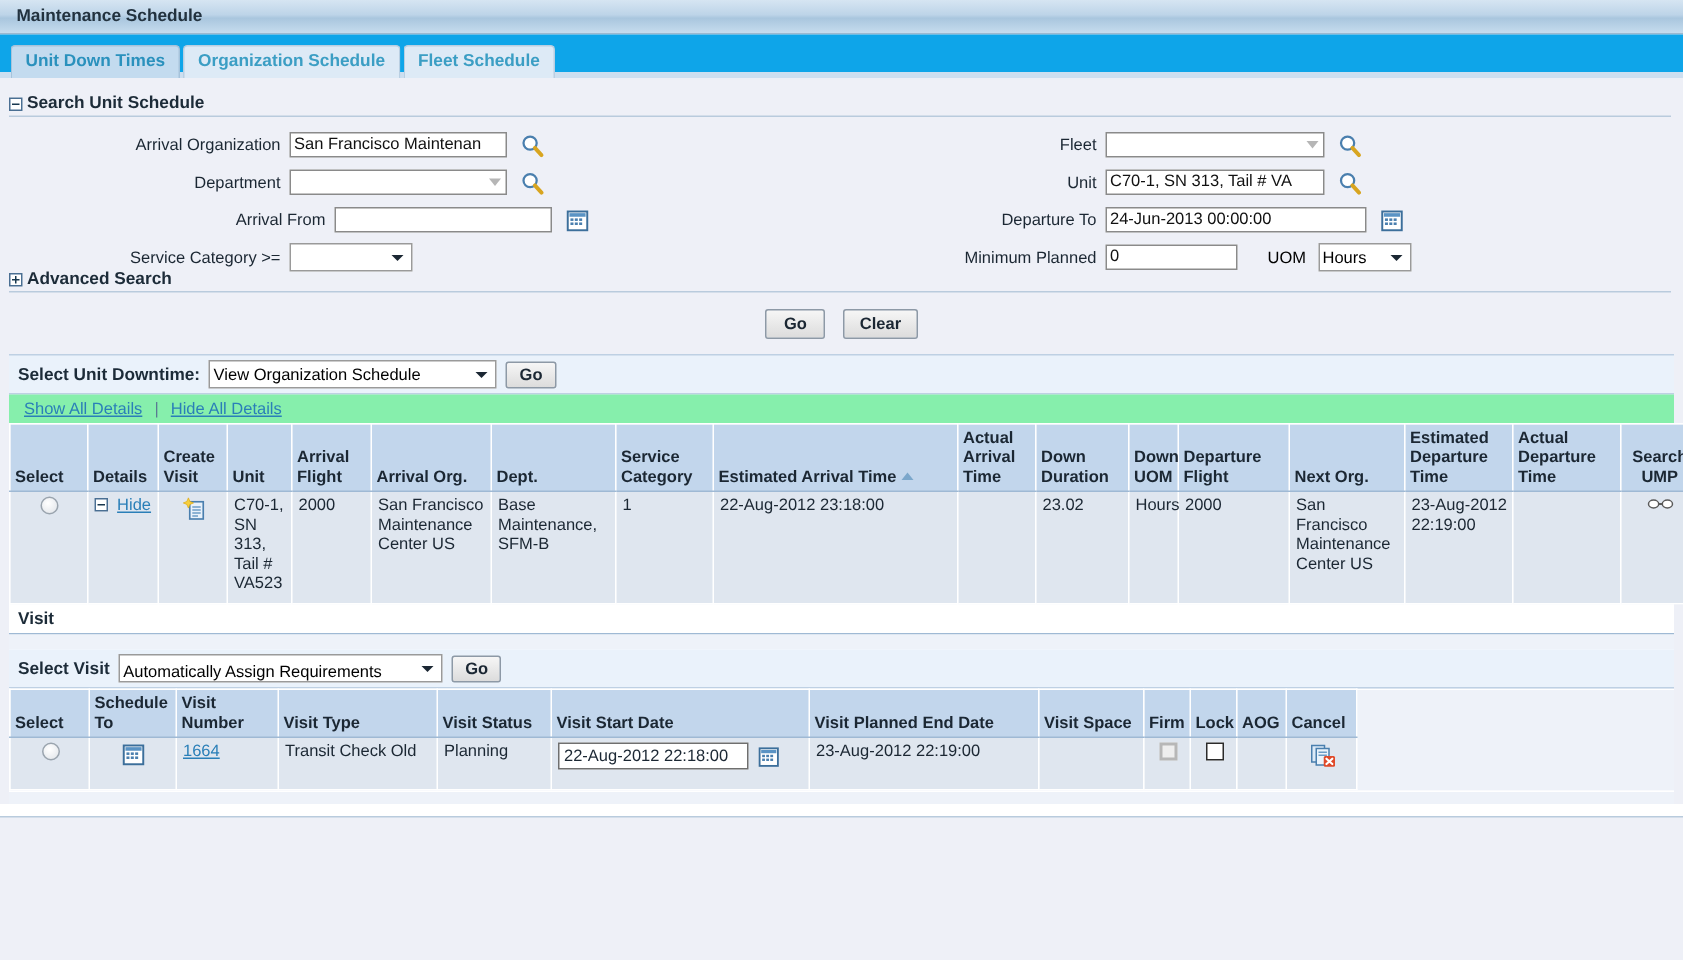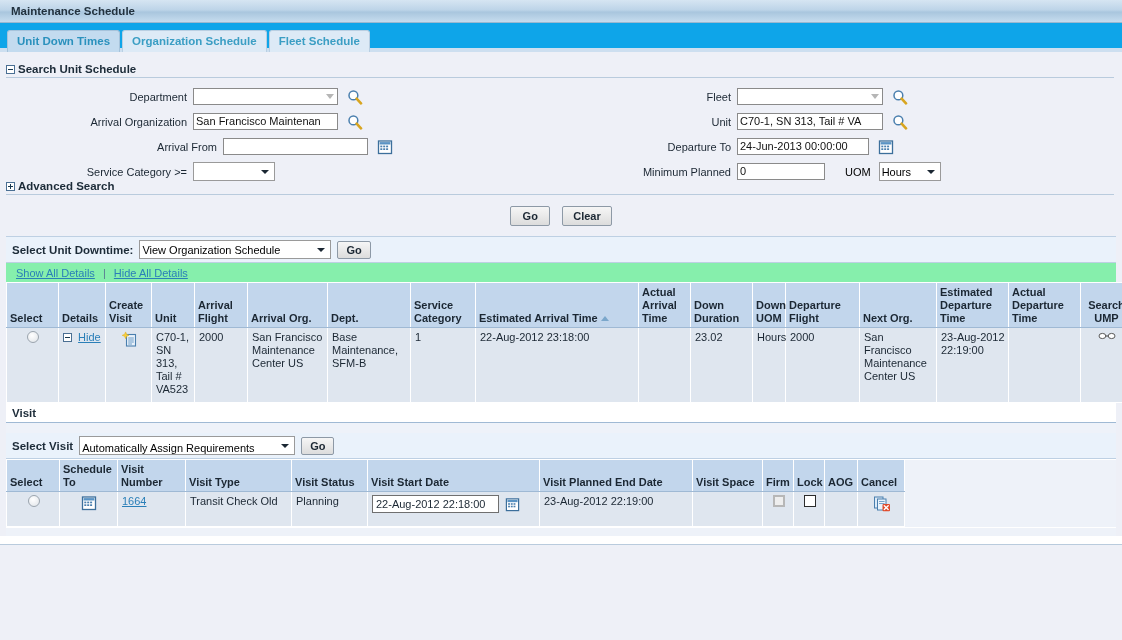--- a/index.html
+++ b/index.html
@@ -238,36 +238,36 @@
         <span class="expander"></span>
         <span class="txt">Search Unit Schedule</span>
       </div>
       <div class="section-rule"></div>
     </div>
 
     <div class="search-area">
 
       <div style="position:absolute; left:0; top:6px; width:560px;">
         <div class="frow">
-          <div class="flabel" style="width:193px;">Department</div>
-          <div class="inp" style="width:145px; position:relative;">
-            <span></span>
-            <span class="lovarrow"></span>
-          </div>
+          <div class="flabel" style="width:193px;">Arrival Organization</div>
+          <div class="inp" style="width:145px;">San Francisco Maintenan</div>
           <span class="iconwrap" style="margin-left:9px;">
             <svg class="lovbtn" viewBox="0 0 16 16">
               <circle cx="6.4" cy="6.4" r="4.4" fill="#ffffff" stroke="#4a7fae" stroke-width="1.5"></circle>
               <line x1="9.6" y1="9.6" x2="14" y2="14.4" stroke="#d8a520" stroke-width="2.6" stroke-linecap="round"></line>
             </svg>
           </span>
         </div>
 
         <div class="frow">
-          <div class="flabel" style="width:193px;">Arrival Organization</div>
-          <div class="inp" style="width:145px;">San Francisco Maintenan</div>
+          <div class="flabel" style="width:193px;">Department</div>
+          <div class="inp" style="width:145px; position:relative;">
+            <span></span>
+            <span class="lovarrow"></span>
+          </div>
           <span class="iconwrap" style="margin-left:9px;">
             <svg class="lovbtn" viewBox="0 0 16 16">
               <circle cx="6.4" cy="6.4" r="4.4" fill="#ffffff" stroke="#4a7fae" stroke-width="1.5"></circle>
               <line x1="9.6" y1="9.6" x2="14" y2="14.4" stroke="#d8a520" stroke-width="2.6" stroke-linecap="round"></line>
             </svg>
           </span>
         </div>
 
         <div class="frow">
           <div class="flabel" style="width:223px;">Arrival From</div>
@@ -318,21 +318,21 @@
           <span class="iconwrap" style="margin-left:9px;">
             <svg class="lovbtn" viewBox="0 0 16 16">
               <circle cx="6.4" cy="6.4" r="4.4" fill="#ffffff" stroke="#4a7fae" stroke-width="1.5"></circle>
               <line x1="9.6" y1="9.6" x2="14" y2="14.4" stroke="#d8a520" stroke-width="2.6" stroke-linecap="round"></line>
             </svg>
           </span>
         </div>
 
         <div class="frow">
           <div class="flabel" style="width:137px;">Departure To</div>
-          <div class="inp" style="width:132px;">24-Jun-2013 00:00:00</div>
+          <div class="inp" style="width:174px;">24-Jun-2013 00:00:00</div>
           <span class="iconwrap" style="margin-left:9px;">
             <svg class="datebtn" viewBox="0 0 16 16">
               <rect x="1.5" y="2" width="13" height="12.5" fill="#ffffff" stroke="#3c6f9b" stroke-width="1.3"></rect>
               <rect x="2.6" y="3.1" width="10.8" height="2.4" fill="#5a93c4"></rect>
               <g fill="#4a7fae">
                 <rect x="3.3" y="6.6" width="2" height="1.7"></rect>
                   <rect x="6.2" y="6.6" width="2" height="1.7"></rect>
                 <rect x="9.1" y="6.6" width="2" height="1.7"></rect>
                 <rect x="3.3" y="9.3" width="2" height="1.7"></rect>
                   <rect x="6.2" y="9.3" width="2" height="1.7"></rect>

